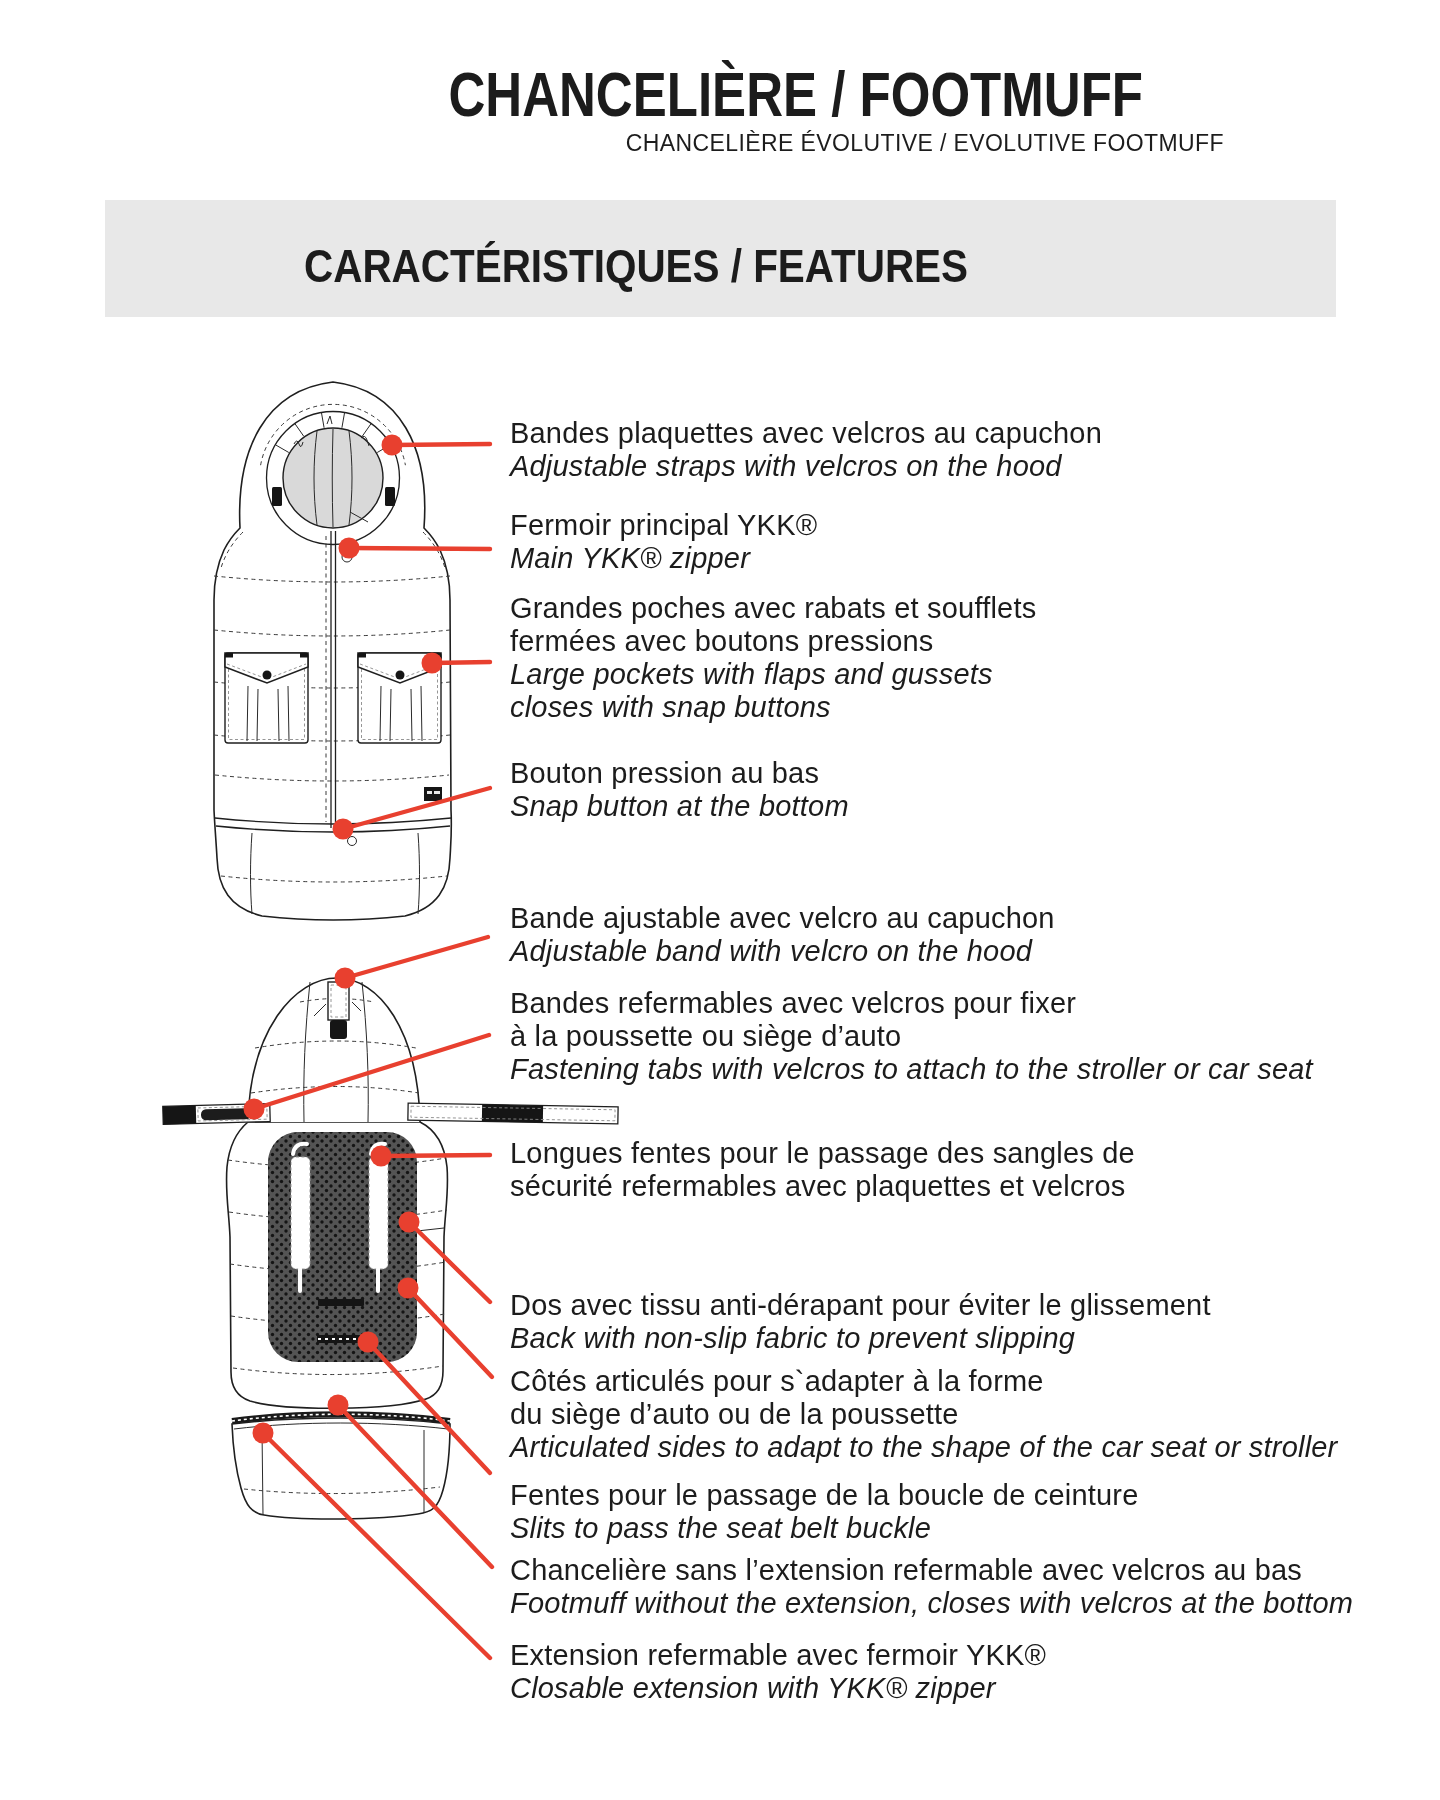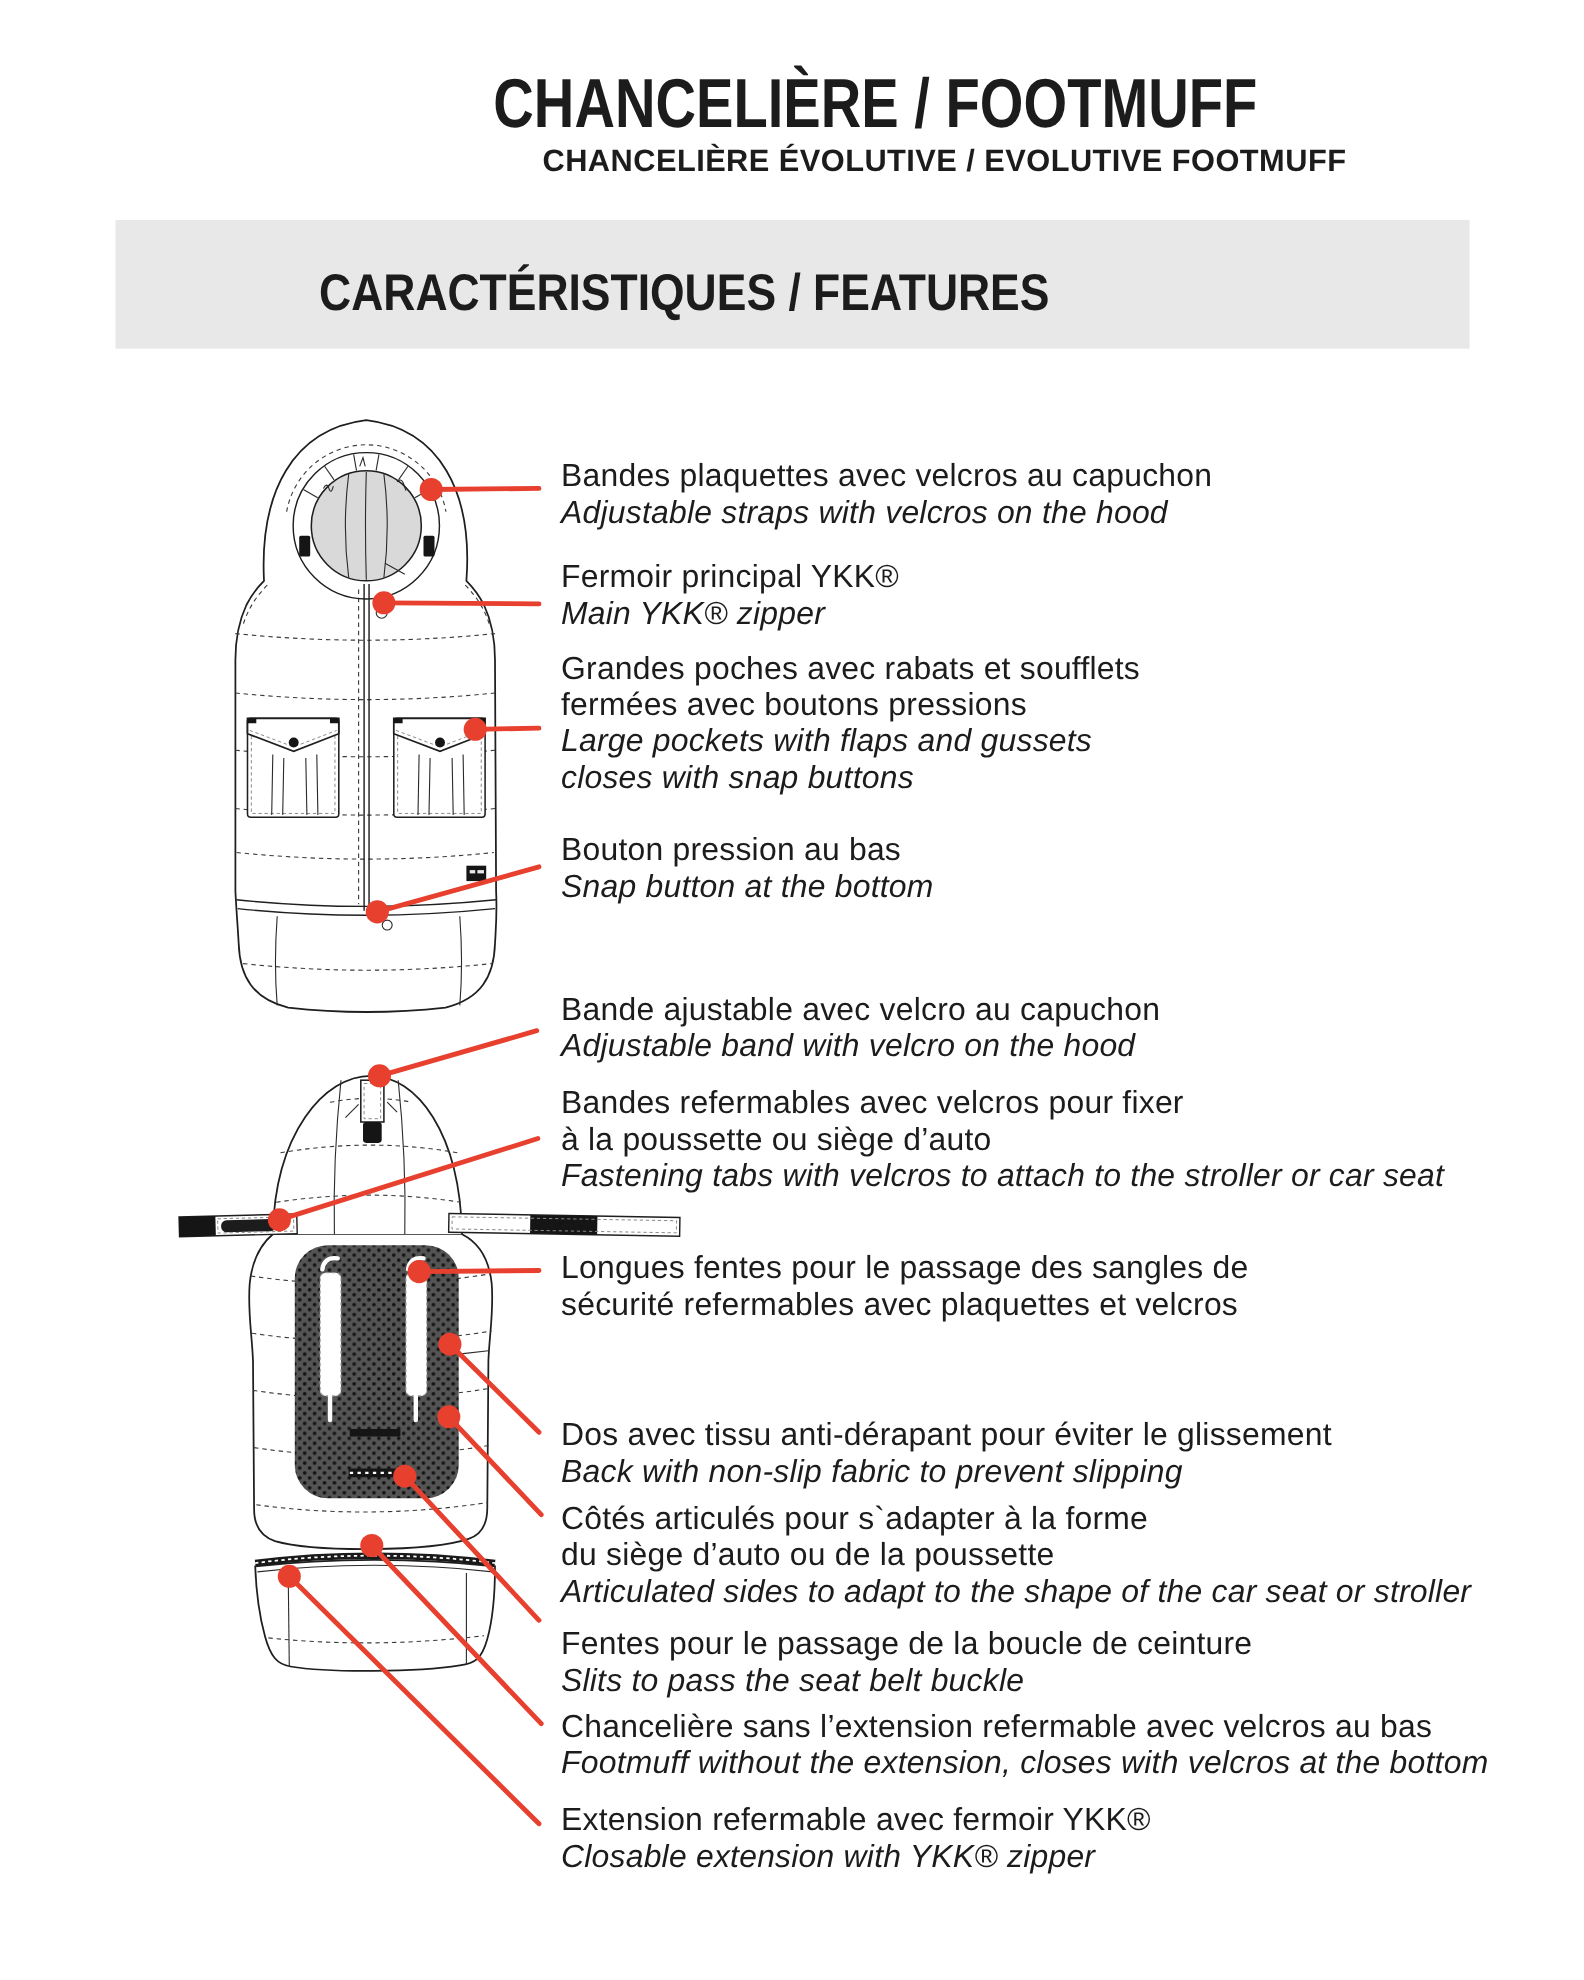--- a/index.html
+++ b/index.html
@@ -12,27 +12,27 @@
     position:relative;
     width:1440px;height:1800px;
     background:#ffffff;
     font-family:"Liberation Sans",sans-serif;
     color:var(--ink);
     overflow:hidden;
   }
   .center-band{position:absolute;left:0;width:1224px;text-align:right;}
   #page-title{top:64px;font-size:63px;font-weight:bold;line-height:60px;letter-spacing:0px;}
   #page-title .squeeze{display:inline-block;transform:scaleX(0.81);transform-origin:center;white-space:nowrap;}
-  #page-subtitle{top:130px;font-size:28px;font-weight:bold;letter-spacing:0.4px;}
+  #page-subtitle{top:130px;font-size:23px;font-weight:normal;letter-spacing:0.4px;}
   #banner{
     position:absolute;top:200px;left:105px;width:1231px;height:117px;
     background:var(--banner);
   }
   #section-heading{
-    position:absolute;top:238px;left:2px;width:1240px;text-align:center;
+    position:absolute;top:238px;left:16px;width:1240px;text-align:center;
     font-size:47px;font-weight:bold;
   }
   #section-heading .squeeze{display:inline-block;transform:scaleX(0.86);transform-origin:center;white-space:nowrap;}
   svg#art{position:absolute;top:0;left:0;}
   .feature{
     position:absolute;left:510px;
     font-size:29px;line-height:33px;letter-spacing:0.2px;
     white-space:pre-line;
   }
   .feature .en{font-style:italic;}

